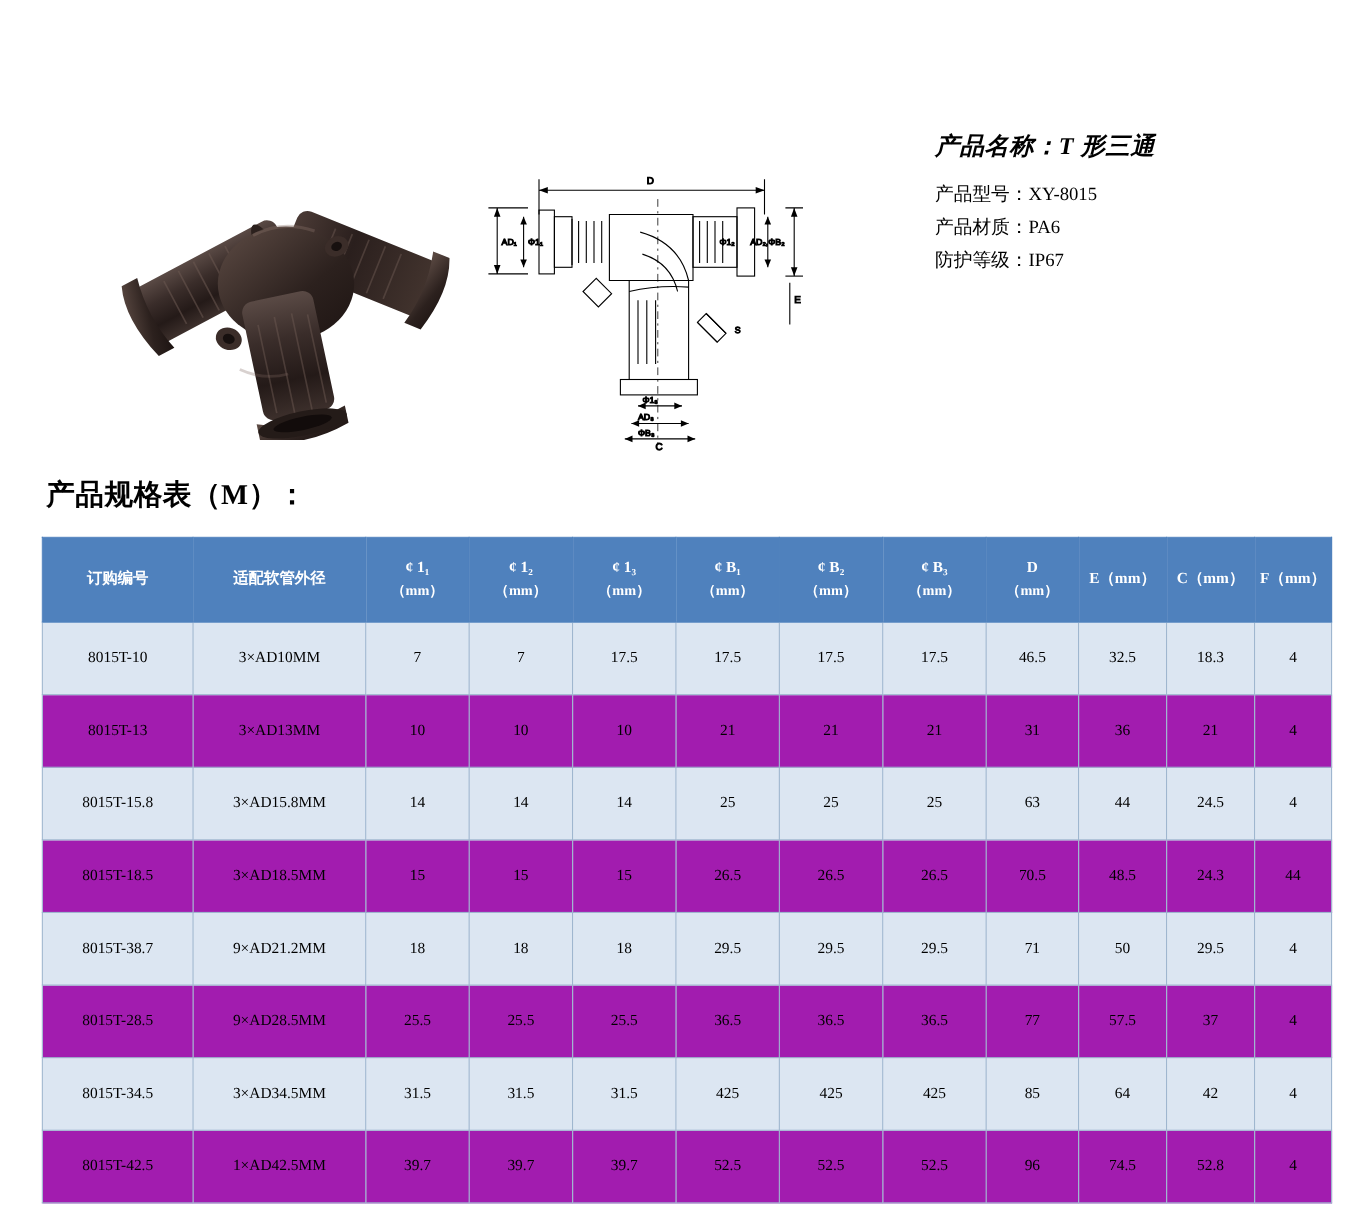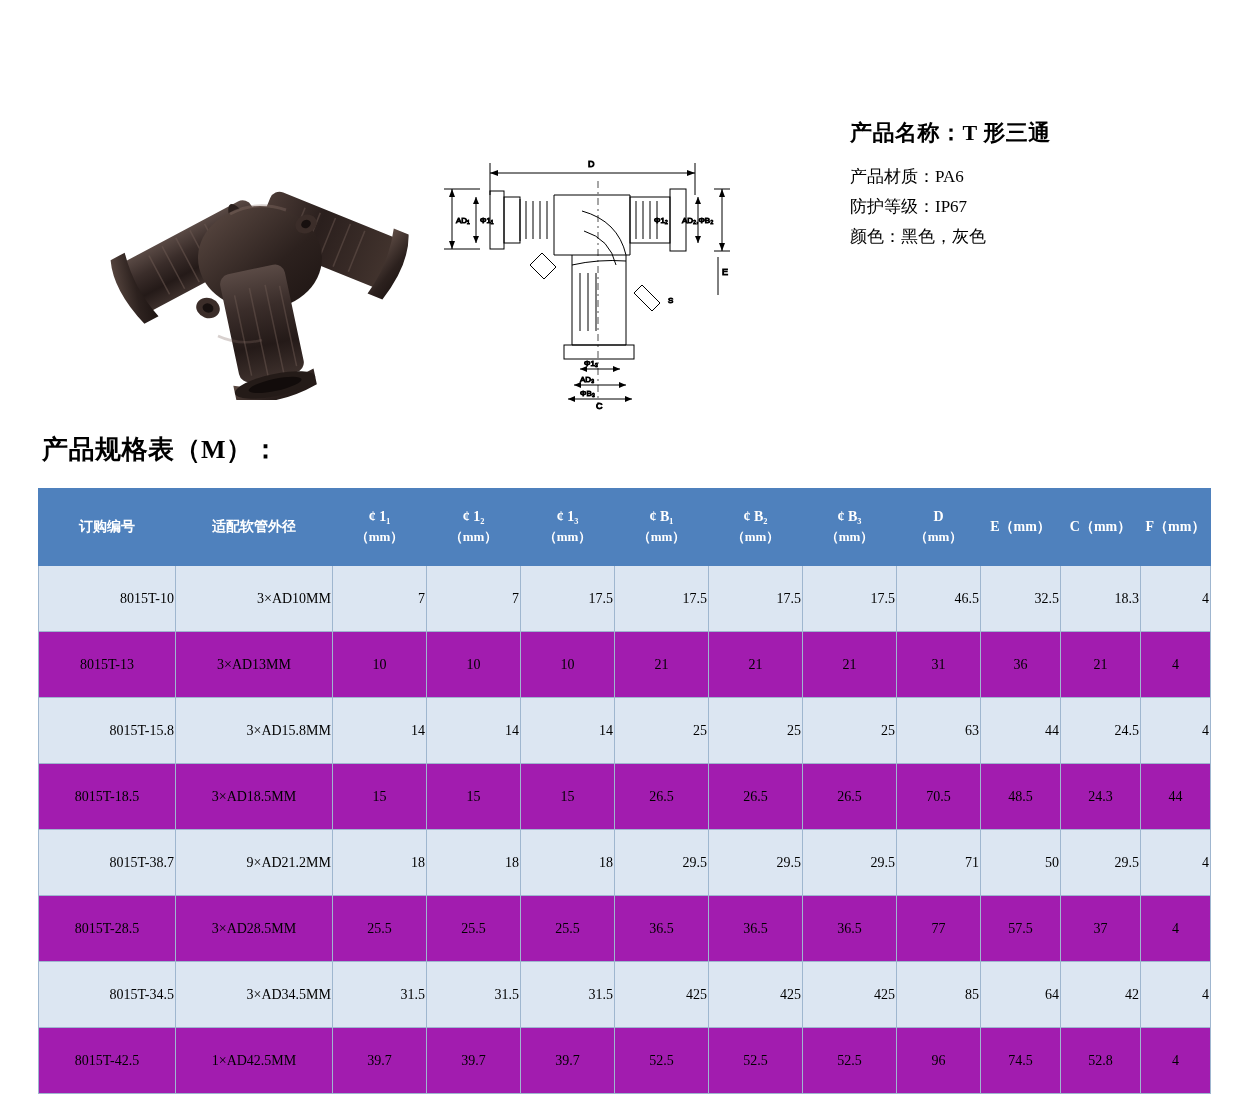--- a/index.html
+++ b/index.html
@@ -55,20 +55,21 @@
     left: 850px;
     top: 118px;
     width: 370px;
   }
   .info-title {
     font-weight: bold;
     font-size: 22px;
     letter-spacing: 0.5px;
     margin-bottom: 14px;
     white-space: nowrap;
+    font-style: italic;
   }
   .info-line {
     font-size: 17px;
     line-height: 30px;
     white-space: nowrap;
   }
   .info-line.wrap {
     white-space: normal;
     width: 350px;
   }
@@ -110,21 +111,20 @@
   table.spec thead th .unit {
     display: block;
     font-size: 13px;
   }
   table.spec tbody td {
     height: 63px;
     font-size: 14px;
   }
   table.spec tbody tr.odd td {
     background: #dce6f2;
-    text-align: right;
   }
   table.spec tbody tr.even td {
     background: #a21caf;
   }
 
   
   col.c0 { width: 137px; }
   col.c1 { width: 157px; }
   col.c2, col.c3, col.c4, col.c5, col.c6, col.c7 { width: 94px; }
   col.c8 { width: 84px; }
@@ -295,23 +295,23 @@
         <text x="150" y="251" font-size="8" font-family="Liberation Sans, sans-serif" fill="#000">ΦB₃</text>
         <text x="166" y="264" font-size="9" font-family="Liberation Sans, sans-serif" fill="#000">C</text>
 
         <line x1="168" y1="36" x2="168" y2="258" stroke-dasharray="7 4 2 4" stroke-width="0.7"></line>
       </g>
     </svg>
   </div>
 
   <div class="info-block">
     <div class="info-title">产品名称：T 形三通</div>
+    <div class="info-line">产品型号：XY-8015</div>
     <div class="info-line">产品材质：PA6</div>
     <div class="info-line">防护等级：IP67</div>
-    <div class="info-line">颜色：黑色，灰色</div>
   </div>
 </div>
 
 <div class="spec-heading">产品规格表（M）：</div>
 
 <table class="spec">
   <colgroup>
     <col class="c0">
       <col class="c1">
       <col class="c2">
@@ -438,21 +438,21 @@
       <td>29.5</td>
       <td>29.5</td>
       <td>29.5</td>
       <td>71</td>
       <td>50</td>
       <td>29.5</td>
       <td>4</td>
     </tr>
     <tr class="even">
       <td>8015T-28.5</td>
-      <td>3×AD28.5MM</td>
+      <td>9×AD28.5MM</td>
       <td>25.5</td>
       <td>25.5</td>
       <td>25.5</td>
       <td>36.5</td>
       <td>36.5</td>
       <td>36.5</td>
       <td>77</td>
       <td>57.5</td>
       <td>37</td>
       <td>4</td>

